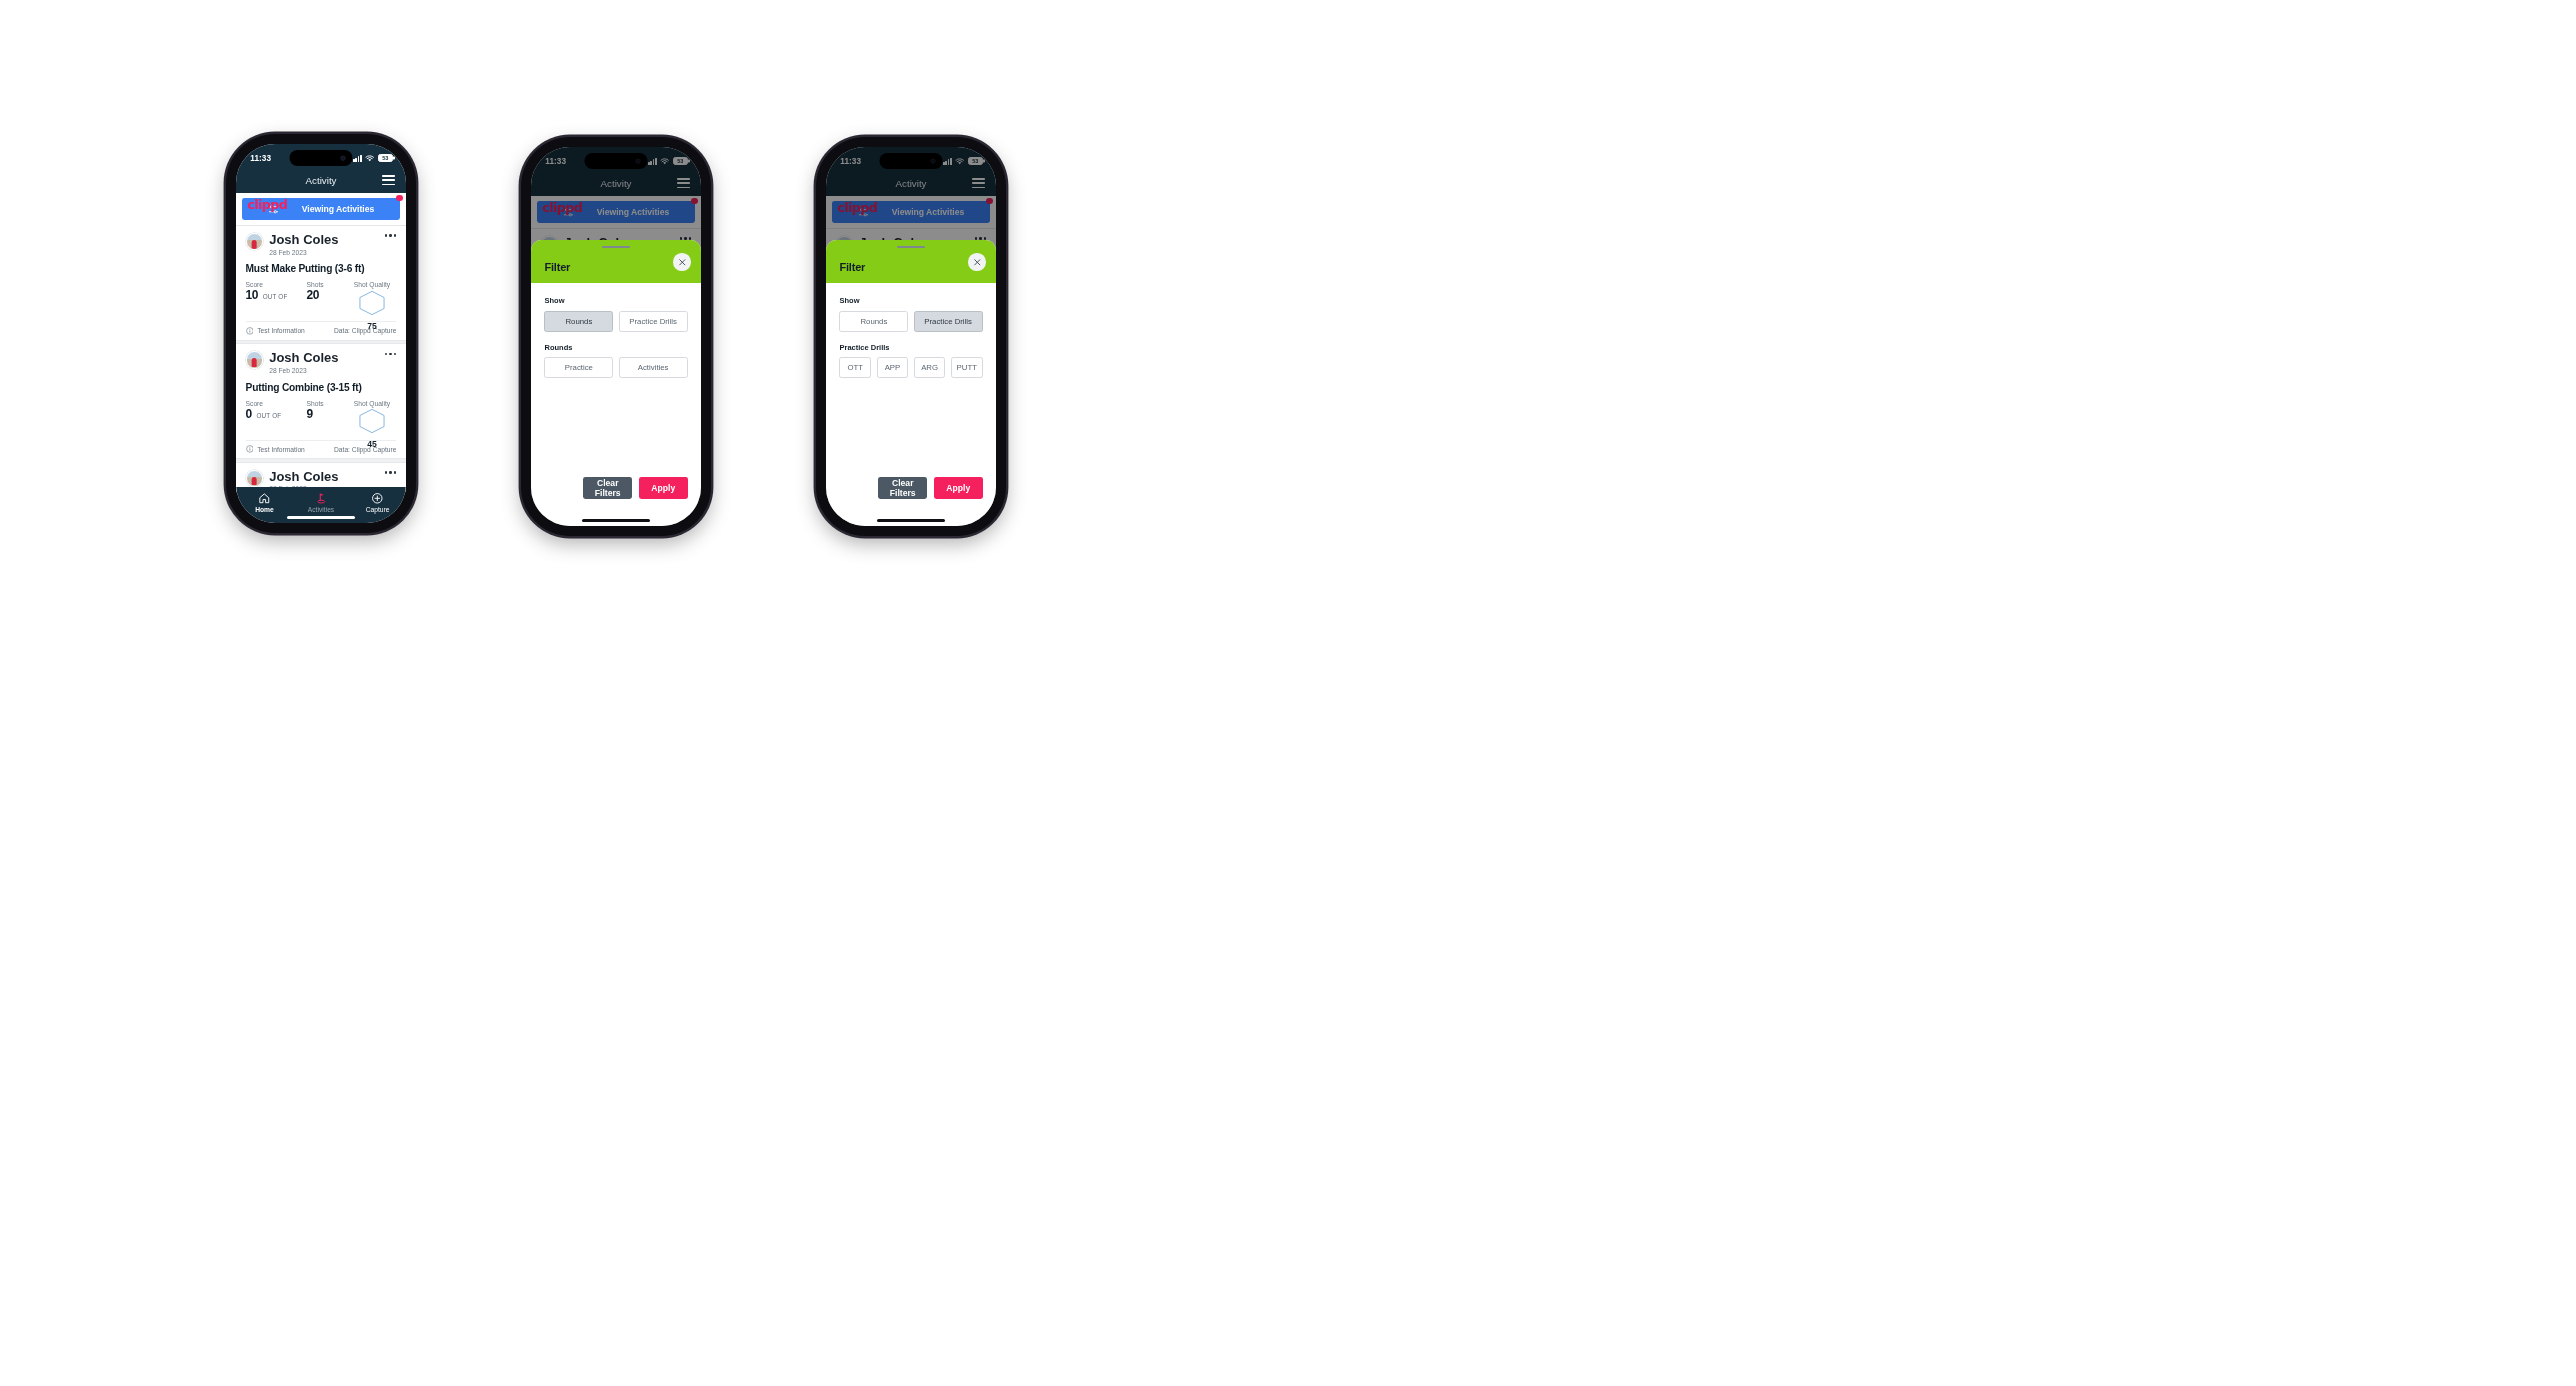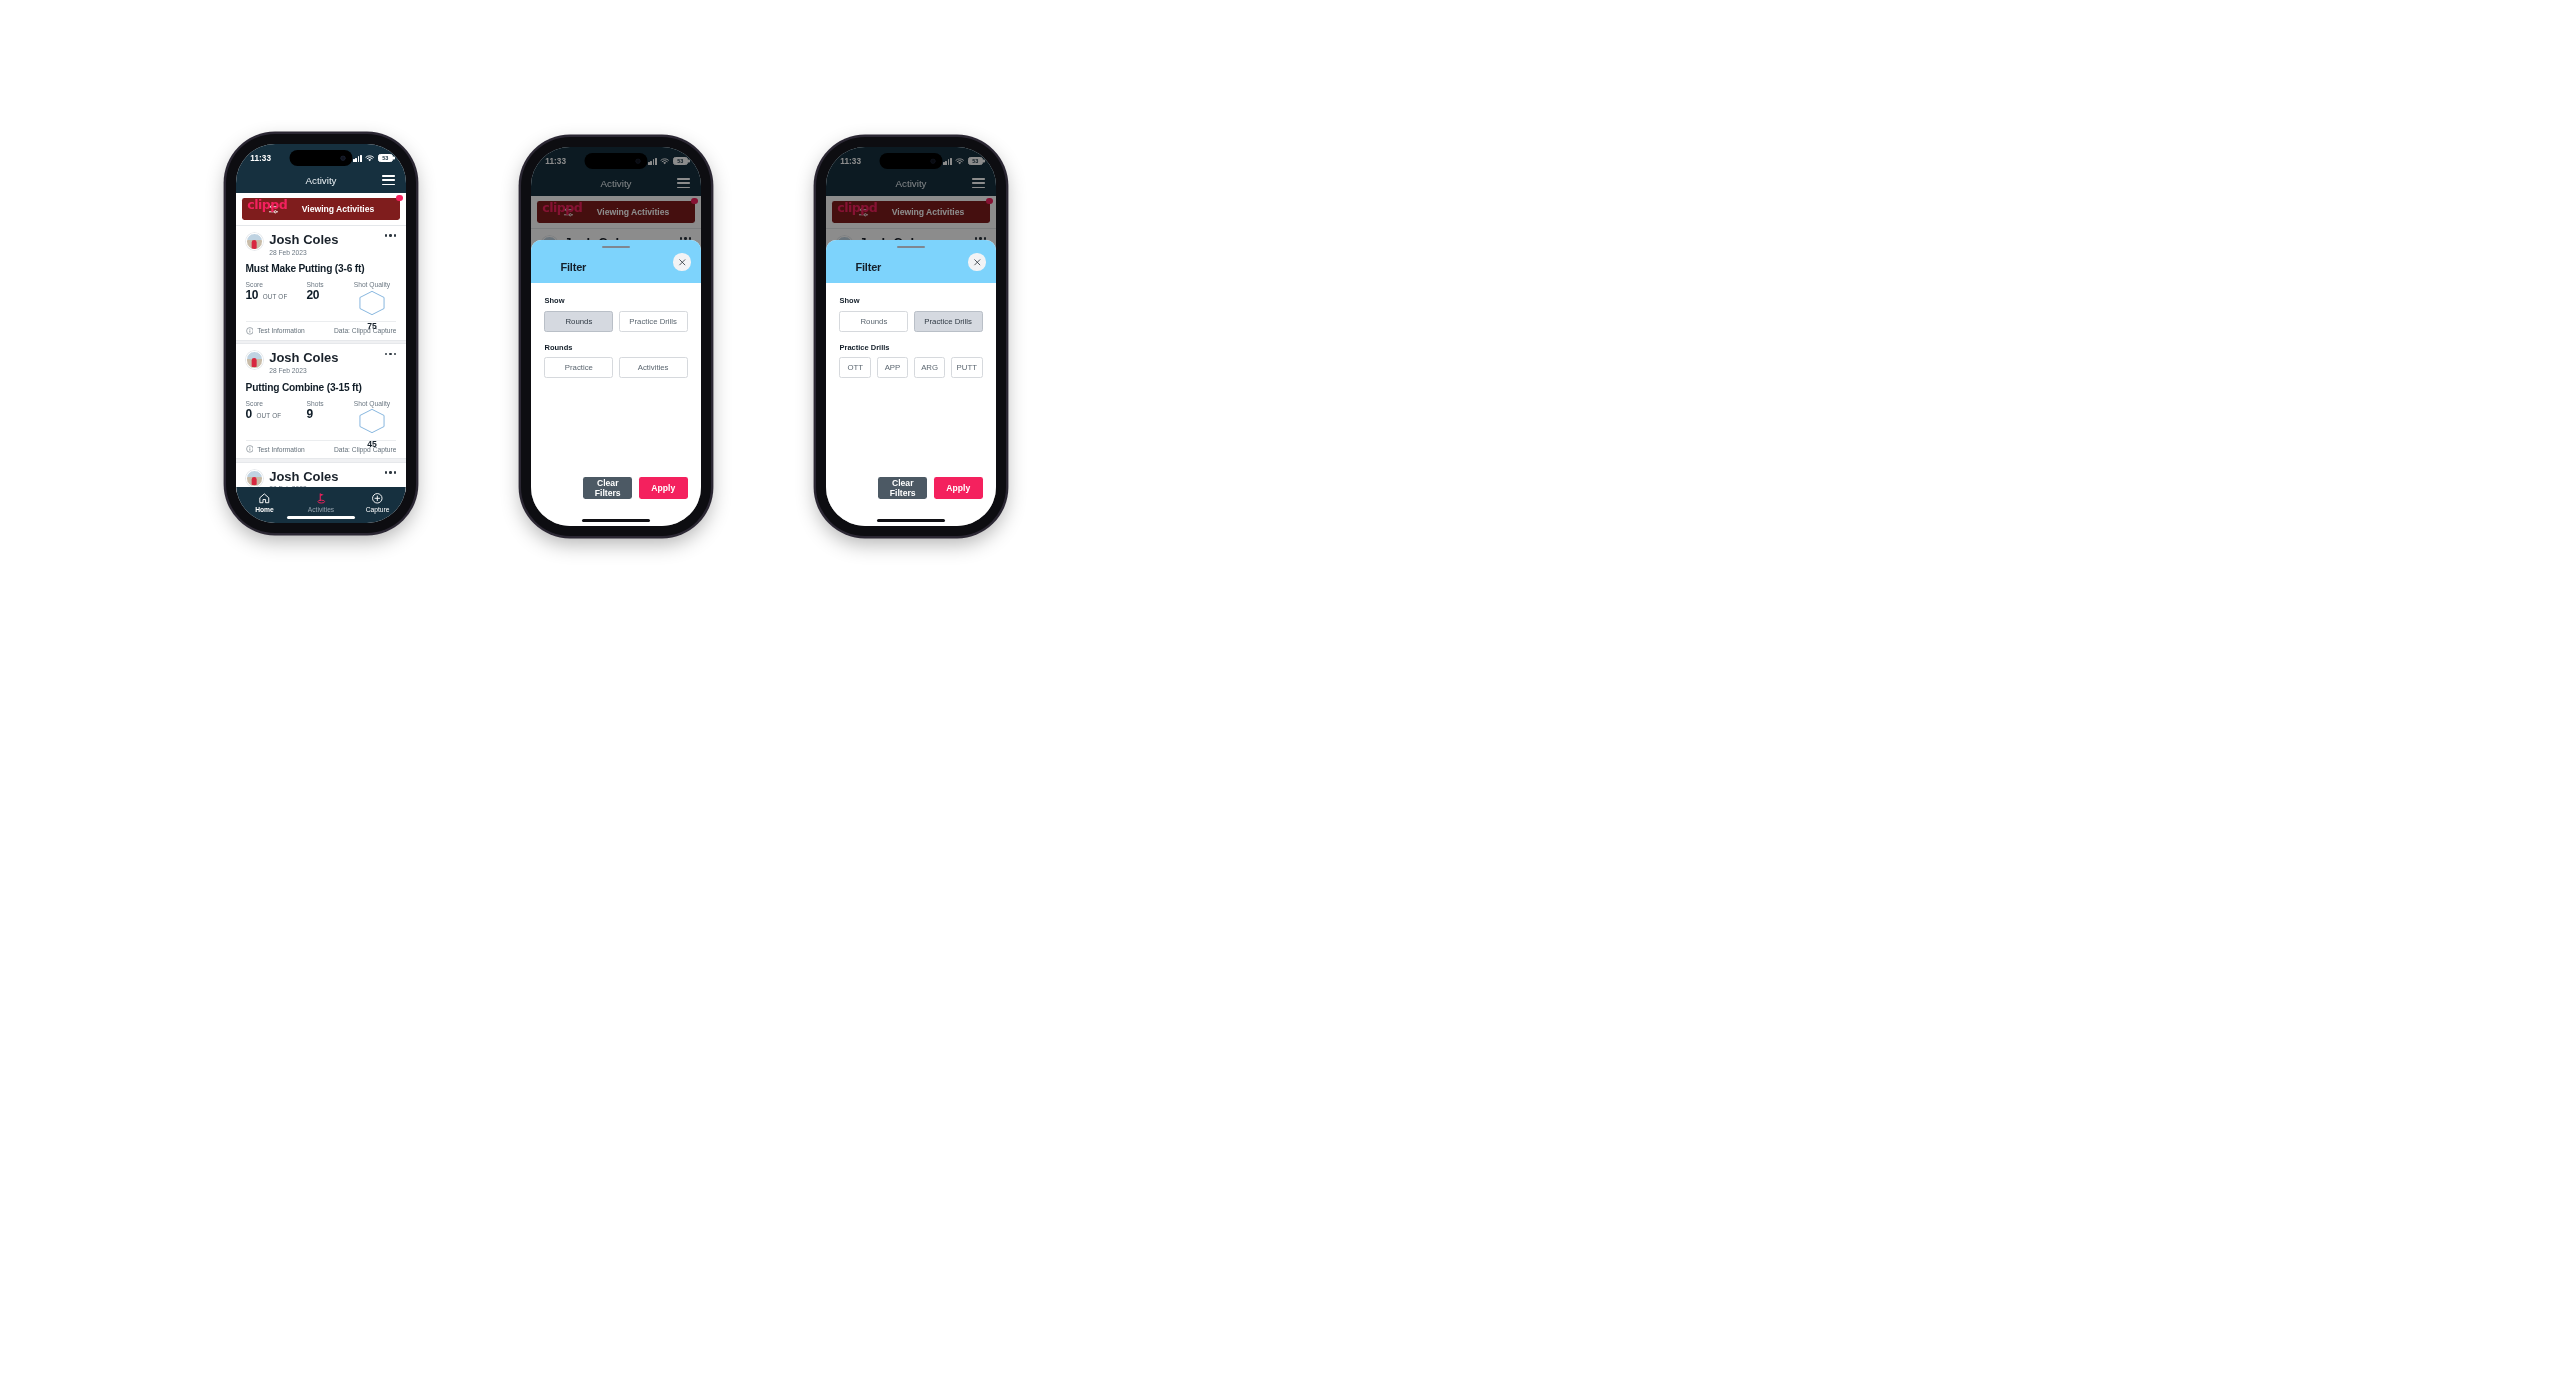--- a/index.html
+++ b/index.html
@@ -82,21 +82,21 @@
     position:absolute; left:50%; transform:translateX(-50%); }
   .hamb { display:flex; flex-direction:column; gap:2.6px; cursor:pointer; }
   .hamb span { display:block; width:12.6px; height:1.6px; background:#fff; border-radius:0.8px; }
 
   
   .filterbar-wrap {
     background:#fff; padding: 5.5px 5.5px 4.7px 5.5px; position:relative;
     border-bottom:0.8px solid #e4e7ea;
   }
   .filterbar {
-    height:22px; background:#7f1d1d; border-radius:2.4px;
+    height:22px; background:#3b82f6; border-radius:2.4px;
     display:flex; align-items:center; justify-content:center; gap:23px;
     color:#fff; font-size:8.6px; font-weight:700; cursor:pointer;
   }
   .dot-badge {
     position:absolute; right:3.1px; top:2.4px;
     width:6.3px;height:6.3px;border-radius:50%;background:#f4215e;
   }
   .sliders-icon{ width:11px;height:11px;display:block;}
 
   
@@ -167,21 +167,21 @@
   .homebar.dark{ background:#101014; }
 
   
   .dim{ position:absolute; inset:0; background:rgba(0,0,0,.45); z-index:50; }
   .sheet{
     position:absolute; left:0; right:0; bottom:0; top:93px;
     background:#fff; border-radius:10.2px 10.2px 0 0; z-index:60;
     display:flex; flex-direction:column; overflow:hidden;
   }
   .sheet-head{
-    background:#7dd3fc; padding: 7px 0 0 16px; position:relative; height:43px;
+    background:#84cc16; padding: 7px 0 0 0; position:relative; height:43px;
     flex:0 0 auto;
   }
   .grabber{
     position:absolute; left:50%; transform:translateX(-50%); top:5.5px;
     width:28px;height:2.8px;border-radius:2.4px;background:#7f8791;
   }
   .sheet-title{ font-size:11px; font-weight:700; color:#141f2a;
     padding: 14px 0 0 13.3px; letter-spacing:-0.2px;}
   .close-btn{
     position:absolute; right:10.2px; top:13.3px; width:17.3px;height:17.3px;

